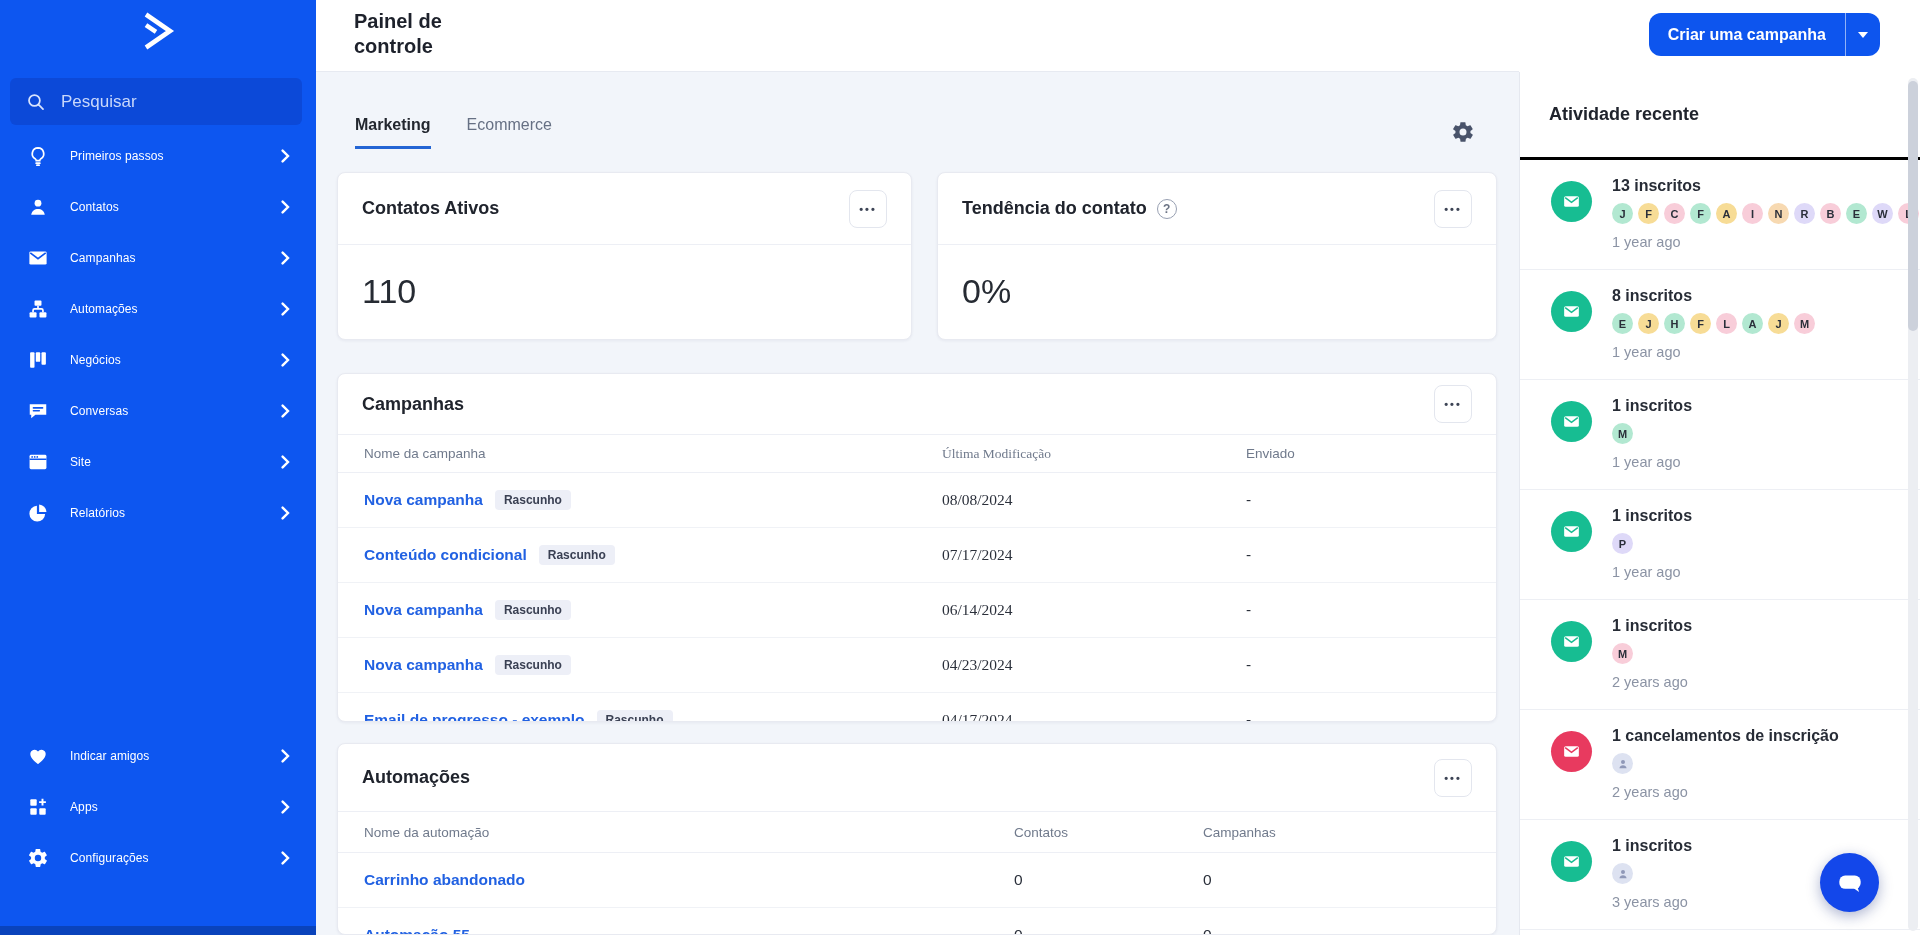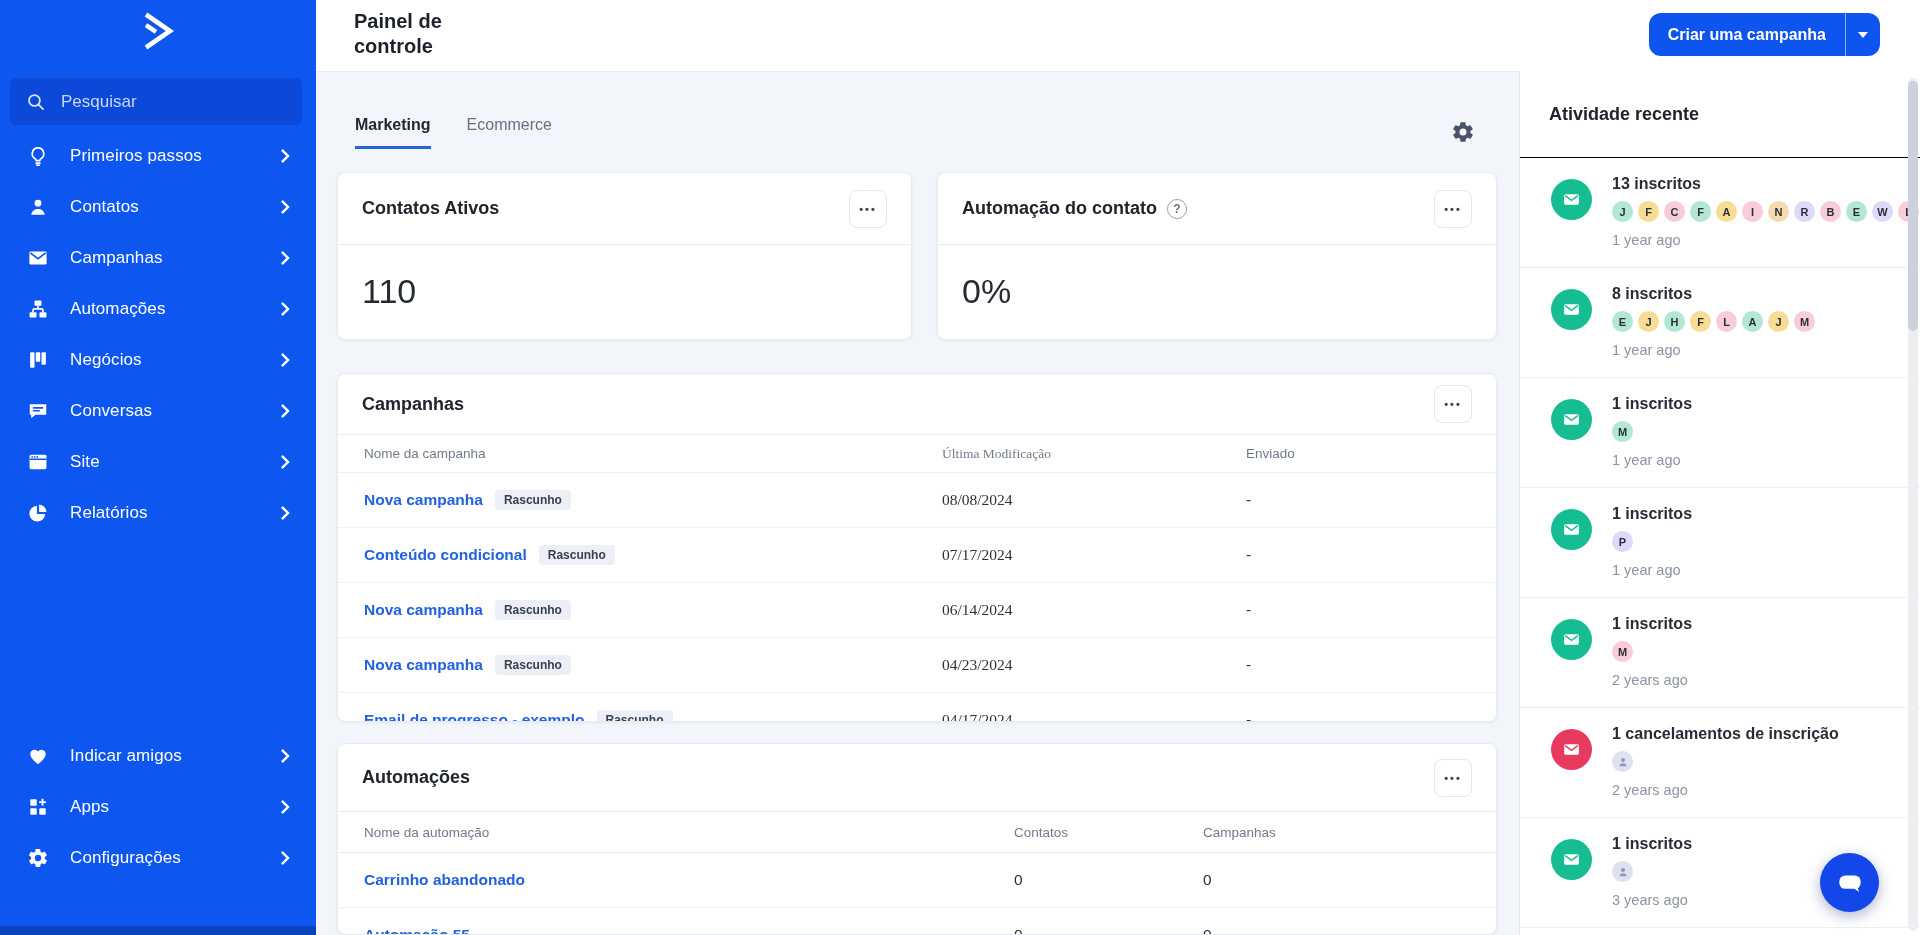--- a/index.html
+++ b/index.html
@@ -12,21 +12,21 @@
   .sidebar{position:absolute;left:0;top:0;width:316px;height:935px;background:#0d56f0;color:#fff;z-index:3;}
   .logo-wrap{position:absolute;top:10px;left:0;width:100%;display:flex;justify-content:center;}
   .search-box{position:absolute;top:78px;left:10px;width:292px;height:47px;background:#0c49d8;border-radius:6px;
     display:flex;align-items:center;gap:13px;padding:0 15px;box-sizing:border-box;}
   .search-box input{flex:1;background:transparent;border:none;outline:none;color:#fff;font-size:17px;font-family:inherit;}
   .search-box input::placeholder{color:#c9d8fb;}
   .menu{position:absolute;top:130px;left:0;right:0;list-style:none;margin:0;padding:0;}
   .menu-footer{position:absolute;top:730px;left:0;right:0;list-style:none;margin:0;padding:0;}
   .menu-item{height:51px;display:flex;align-items:center;padding:0 28px 0 26px;position:relative;cursor:pointer;}
   .mi-icon{width:24px;height:24px;display:flex;align-items:center;justify-content:center;margin-right:20px;color:#fff;flex:none;}
-  .mi-label{font-size:17px;letter-spacing:.1px;white-space:nowrap;}
+  .mi-label{font-size:12px;letter-spacing:.1px;white-space:nowrap;}
   .mi-chevron{position:absolute;right:26px;top:50%;transform:translateY(-50%);display:flex;}
   .user-row{position:absolute;top:883px;left:0;right:0;height:52px;display:flex;align-items:center;padding:0 28px 0 18px;box-sizing:border-box;cursor:pointer;}
   .user-avatar{width:34px;height:34px;border-radius:50%;overflow:hidden;margin-right:18px;flex:none;}
   .sidebar-strip{position:absolute;bottom:0;left:0;right:0;height:9px;background:rgba(0,0,0,.22);}
   
   .topbar{position:absolute;left:316px;top:0;width:1203px;height:72px;background:#fff;border-bottom:1px solid #e7eaf1;box-sizing:border-box;z-index:2;}
   .page-title{position:absolute;left:38px;top:9px;width:135px;font-size:20px;line-height:25px;font-weight:bold;color:#1d212b;}
   .topbar-right{position:absolute;left:1519px;top:0;width:401px;height:72px;background:#fff;z-index:2;}
   .create-btn-group{position:absolute;right:40px;top:13px;height:43px;display:flex;border-radius:12px;overflow:hidden;background:#0d55ee;color:#fff;}
   .create-btn-main{padding:0 19px;font-size:16px;font-weight:bold;display:flex;align-items:center;cursor:pointer;white-space:nowrap;}
@@ -60,21 +60,21 @@
   .c1{width:604px;padding-left:26px;box-sizing:border-box;display:flex;align-items:center;}
   .c2{width:304px;font-family:Liberation Serif, serif;}
   .c3{flex:1;}
   .a1{width:676px;padding-left:26px;box-sizing:border-box;display:flex;align-items:center;}
   .a2{width:189px;}
   .a3{flex:1;}
   .row-link{color:#2161e2;font-weight:bold;cursor:pointer;white-space:nowrap;}
   .badge{display:inline-block;background:#edeff7;color:#3a4053;font-size:12px;font-weight:bold;padding:4px 9px;border-radius:4px;margin-left:12px;line-height:1;}
   
   .right-panel{position:absolute;left:1519px;top:72px;width:401px;height:863px;background:#fff;border-left:1px solid #e5e8ef;box-sizing:border-box;overflow:hidden;z-index:2;}
-  .rp-head{height:85px;border-bottom:1px solid #000000;display:flex;align-items:center;padding-left:29px;font-size:18px;font-weight:bold;color:#20242d;}
+  .rp-head{height:85px;border-bottom:3px solid #000000;display:flex;align-items:center;padding-left:29px;font-size:18px;font-weight:bold;color:#20242d;}
   .activity-item{position:relative;height:110px;border-bottom:1px solid #edeff4;box-sizing:border-box;}
   .ai-icon{position:absolute;left:31px;top:21px;width:41px;height:41px;border-radius:50%;display:flex;align-items:center;justify-content:center;}
   .ai-icon.subscribe{background:#17bd92;color:#17bd92;}
   .ai-icon.unsubscribe{background:#e83a5f;color:#e83a5f;}
   .ai-body{position:absolute;left:92px;top:17px;right:10px;}
   .ai-title{font-size:16px;color:#272c36;white-space:nowrap;font-weight:bold;}
   .ai-avatars{margin-top:8px;display:flex;gap:5px;}
   .avatar-chip{width:21px;height:21px;border-radius:50%;font-size:11px;font-weight:bold;color:#2a2f3a;display:flex;align-items:center;justify-content:center;flex:none;}
   .avatar-chip.person{background:#dde2f1;}
   .ai-time{margin-top:10px;font-size:14.5px;color:#8b93a4;}
@@ -318,21 +318,21 @@
         <span class="card-title">Contatos Ativos</span>
       </div>
       <button class="dots-btn"></button>
     </div>
     <div class="card-value">110</div>
   </section>
 
   <section class="card card-b">
     <div class="card-head summary-head">
       <div class="head-left">
-        <span class="card-title">Automação do contato</span>
+        <span class="card-title">Tendência do contato</span>
         <span class="help-icon"></span>
       </div>
       <button class="dots-btn"></button>
     </div>
     <div class="card-value">0%</div>
   </section>
 
   <section class="card campaigns-card">
     <div class="card-head table-head">
       <span class="card-title">Campanhas</span>

